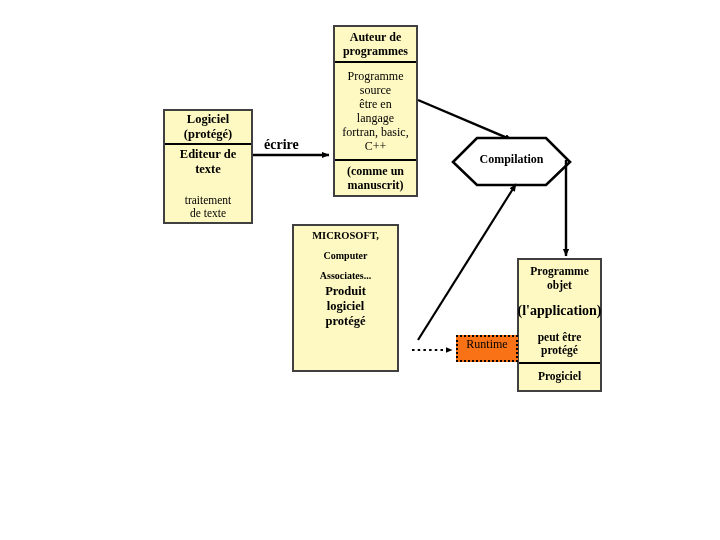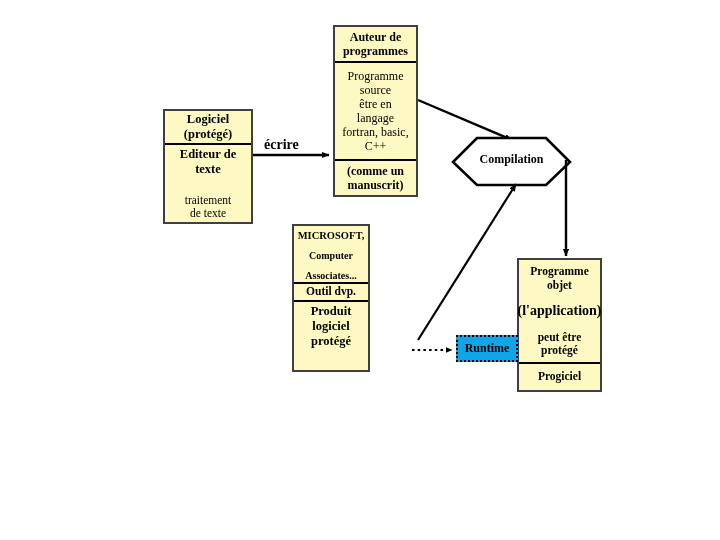--- a/index.html
+++ b/index.html
@@ -53,43 +53,43 @@
   #box-logiciel .body .grp1 { font-size: 12.5px; }
   #box-logiciel .body .grp2 { font-size: 11.5px; margin-top: 17px; font-weight: normal; }
 
   
   #box-auteur { left: 333px; top: 25px; width: 85px; height: 172px; }
   #box-auteur .hdr { height: 36px; font-size: 12px; }
   #box-auteur .mid  { flex: 1; font-size: 12px; font-weight: normal; }
   #box-auteur .ftr  { height: 34px; font-size: 12px; }
 
   
-  #box-microsoft { left: 292px; top: 224px; width: 78px; height: 148px; }
+  #box-microsoft { left: 292px; top: 224px; width: 107px; height: 148px; }
   #box-microsoft .hdr { height: 56px; font-size: 10px; justify-content: flex-start; padding-top: 4px; }
   #box-microsoft .hdr .ms { font-size: 10.5px; }
   #box-microsoft .hdr .ca { font-size: 10px; margin-top: 8px; }
   #box-microsoft .sub { height: 20px; font-size: 11.5px; }
   #box-microsoft .body { flex: 1; font-size: 12.5px; justify-content: flex-start; }
 
   
   #box-objet { left: 517px; top: 258px; width: 85px; height: 134px; }
   #box-objet .body { flex: 1; justify-content: flex-start; padding-top: 5px; font-size: 11.5px; }
   #box-objet .body .l2 { margin-top: 11px; font-size: 14px; }
   #box-objet .body .l3 { margin-top: 11px; font-size: 11.5px; }
   #box-objet .ftr { height: 26px; font-size: 11.5px; text-align: right; }
 
   
   #box-runtime {
     position: absolute;
     left: 456px; top: 335px; width: 62px; height: 27px;
     box-sizing: border-box;
     border: 2px dotted #000;
-    background: #0ea5e9;
-    display: flex; align-items: center; justify-content: center;
-    font-size: 12px; font-weight: bold;
+    background: #f97316;
+    display: flex; align-items: flex-start; justify-content: center;
+    font-size: 12px; font-weight: normal;
     z-index: 4;
   }
 
   
   #lines {
     position: absolute;
     left: 0; top: 0;
     width: 720px; height: 540px;
     z-index: 2;
   }
@@ -179,23 +179,20 @@
       <span class="lbl">manuscrit)</span>
     </div>
   </div>
 
   <div class="box" id="box-microsoft">
     <div class="cell hdr bold">
       <span class="lbl ms">MICROSOFT,</span>
       <span class="lbl ca">Computer</span>
       <span class="lbl ca">Associates...</span>
     </div>
-    <div class="cell sub bold" style="border-top:2.4px solid #000;border-bottom:2.4px solid #000;">
-      <span class="lbl">Outil dvp.</span>
-    </div>
     <div class="cell body bold">
       <span class="lbl">Produit</span>
       <span class="lbl">logiciel</span>
       <span class="lbl">protégé</span>
     </div>
   </div>
 
   <div class="box" id="box-objet">
     <div class="cell divider-bottom body bold">
       <span class="lbl">Programme</span>

